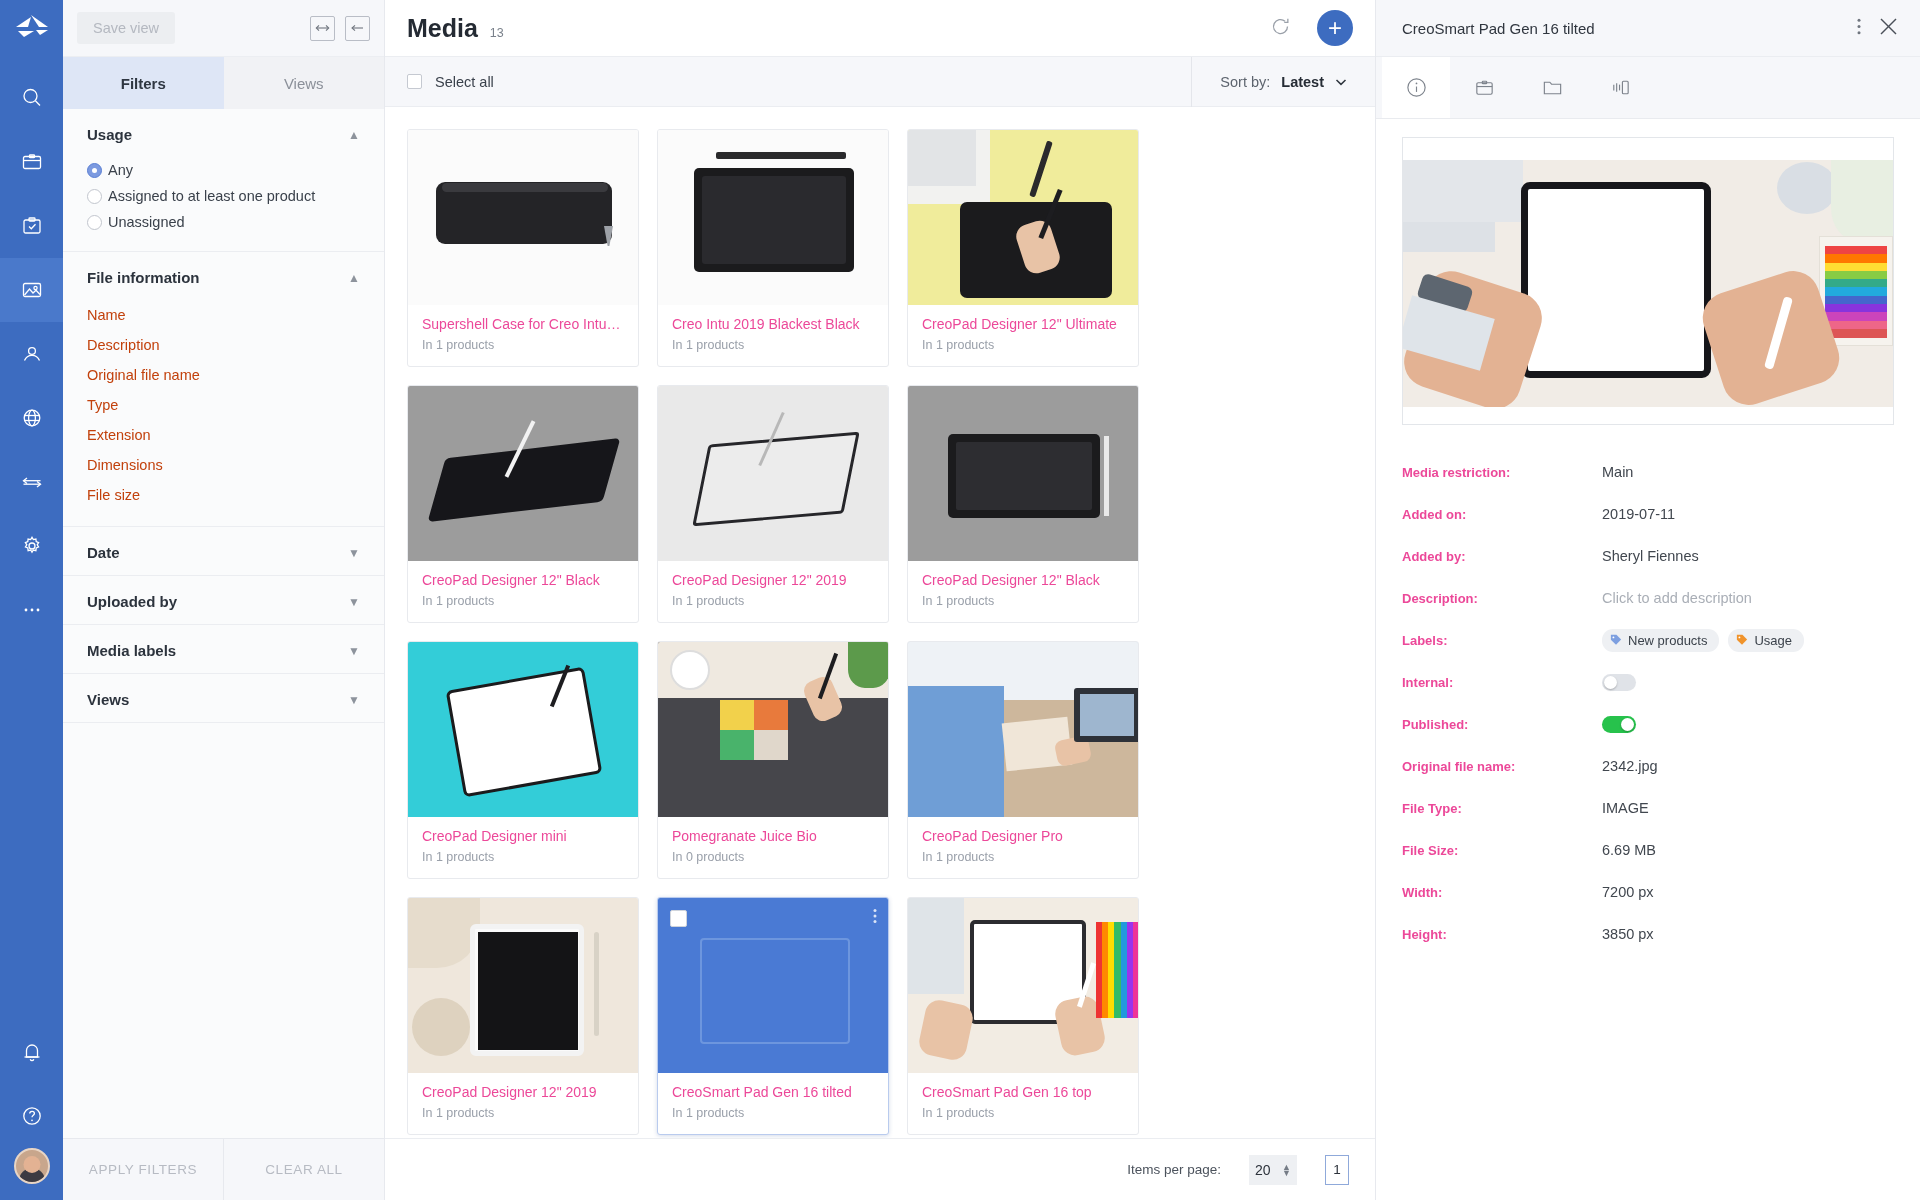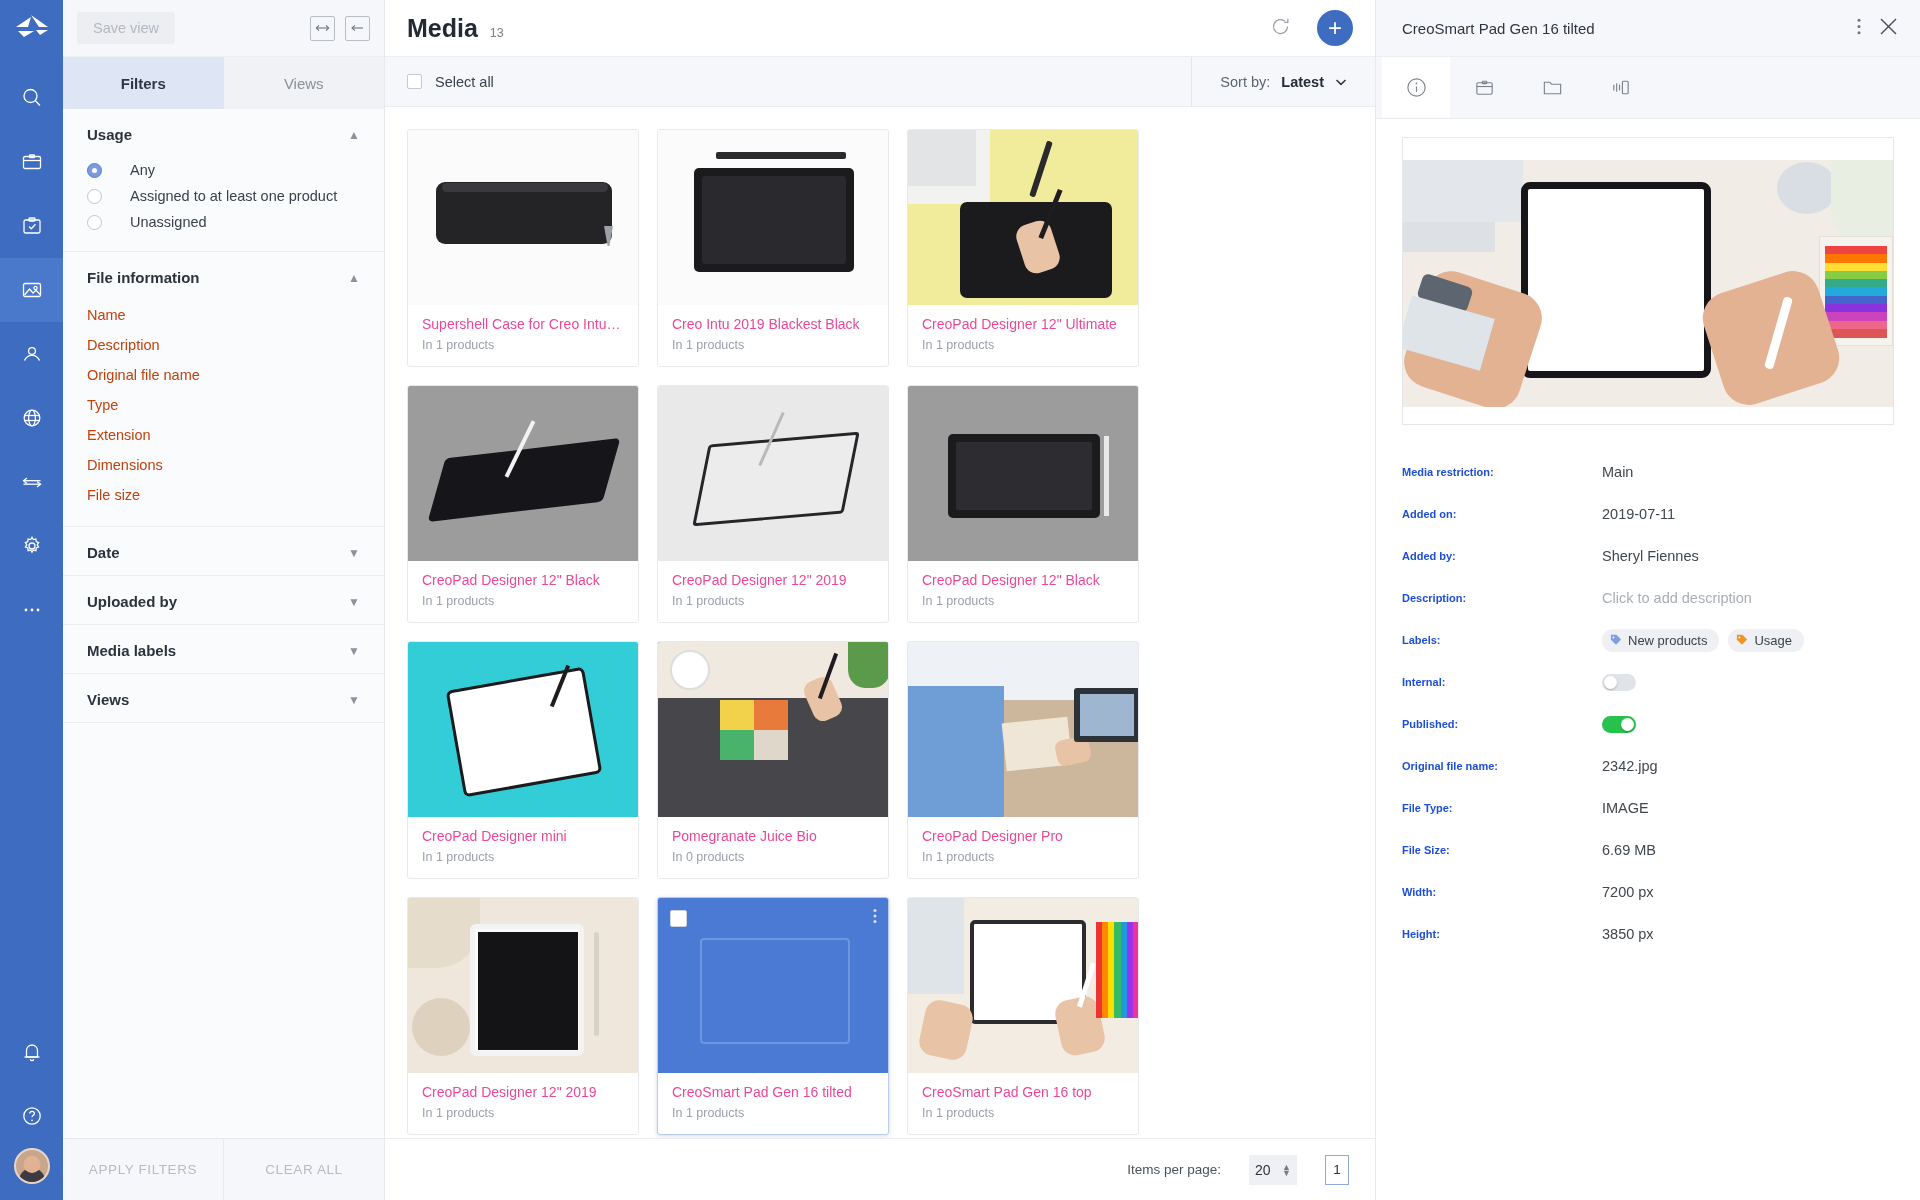--- a/index.html
+++ b/index.html
@@ -72,21 +72,21 @@
   .filters-scroll { flex: 1; overflow: hidden; }
   .fgroup { border-bottom: 1px solid #ebedf1; padding: 0 0 0 0; }
   .fgroup-head {
     display: flex; align-items: center; justify-content: space-between;
     padding: 17px 24px 14px 24px; cursor: pointer;
   }
   .fgroup-title { font-size: 15px; font-weight: bold; color: #2c333d; }
   .chev { color: #8d939c; font-size: 12px; line-height: 1; }
   .fgroup-body { padding: 0 24px 16px 24px; }
   .radio-row {
-    display: flex; align-items: center; gap: 28px;
+    display: flex; align-items: center; gap: 6px;
     padding: 5px 0; cursor: pointer;
   }
   .radio {
     width: 15px; height: 15px; border-radius: 50%;
     border: 1.5px solid #c2c6ce; background: #fff; flex: 0 0 15px;
     position: relative;
   }
   .radio.checked { border-color: #5a7fd4; background: #7c9ae0; }
   .radio.checked::after {
     content: ""; position: absolute; left: 4px; top: 4px;
@@ -206,21 +206,21 @@
   }
   .dtab.active { background: #ffffff; }
   .preview-wrap { padding: 18px 26px 0 26px; }
   .preview-box {
     border: 1px solid #e3e6ea; background: #fff; height: 288px;
     position: relative; overflow: hidden;
   }
   .preview-inner { position: absolute; left: 0; right: 0; top: 22px; height: 247px; overflow: hidden; }
   .props { padding: 26px 26px 0 26px; }
   .prow { display: flex; align-items: center; min-height: 42px; }
-  .pkey { width: 200px; flex: 0 0 200px; font-size: 11px; font-weight: bold; color: #1d4ed8; }
+  .pkey { width: 200px; flex: 0 0 200px; font-size: 13px; font-weight: bold; color: #ec4899; }
   .pval { font-size: 14.5px; color: #41474f; }
   .pval.muted { color: #a9aeb6; }
   .chips { display: flex; gap: 9px; }
   .chip {
     background: #eef0f3; border-radius: 11px; padding: 4px 12px 4px 8px;
     font-size: 13px; color: #3b424b; display: flex; align-items: center; gap: 6px;
   }
   .toggle {
     width: 34px; height: 17px; border-radius: 9px; background: #e0e3e8;
     position: relative; cursor: pointer;

